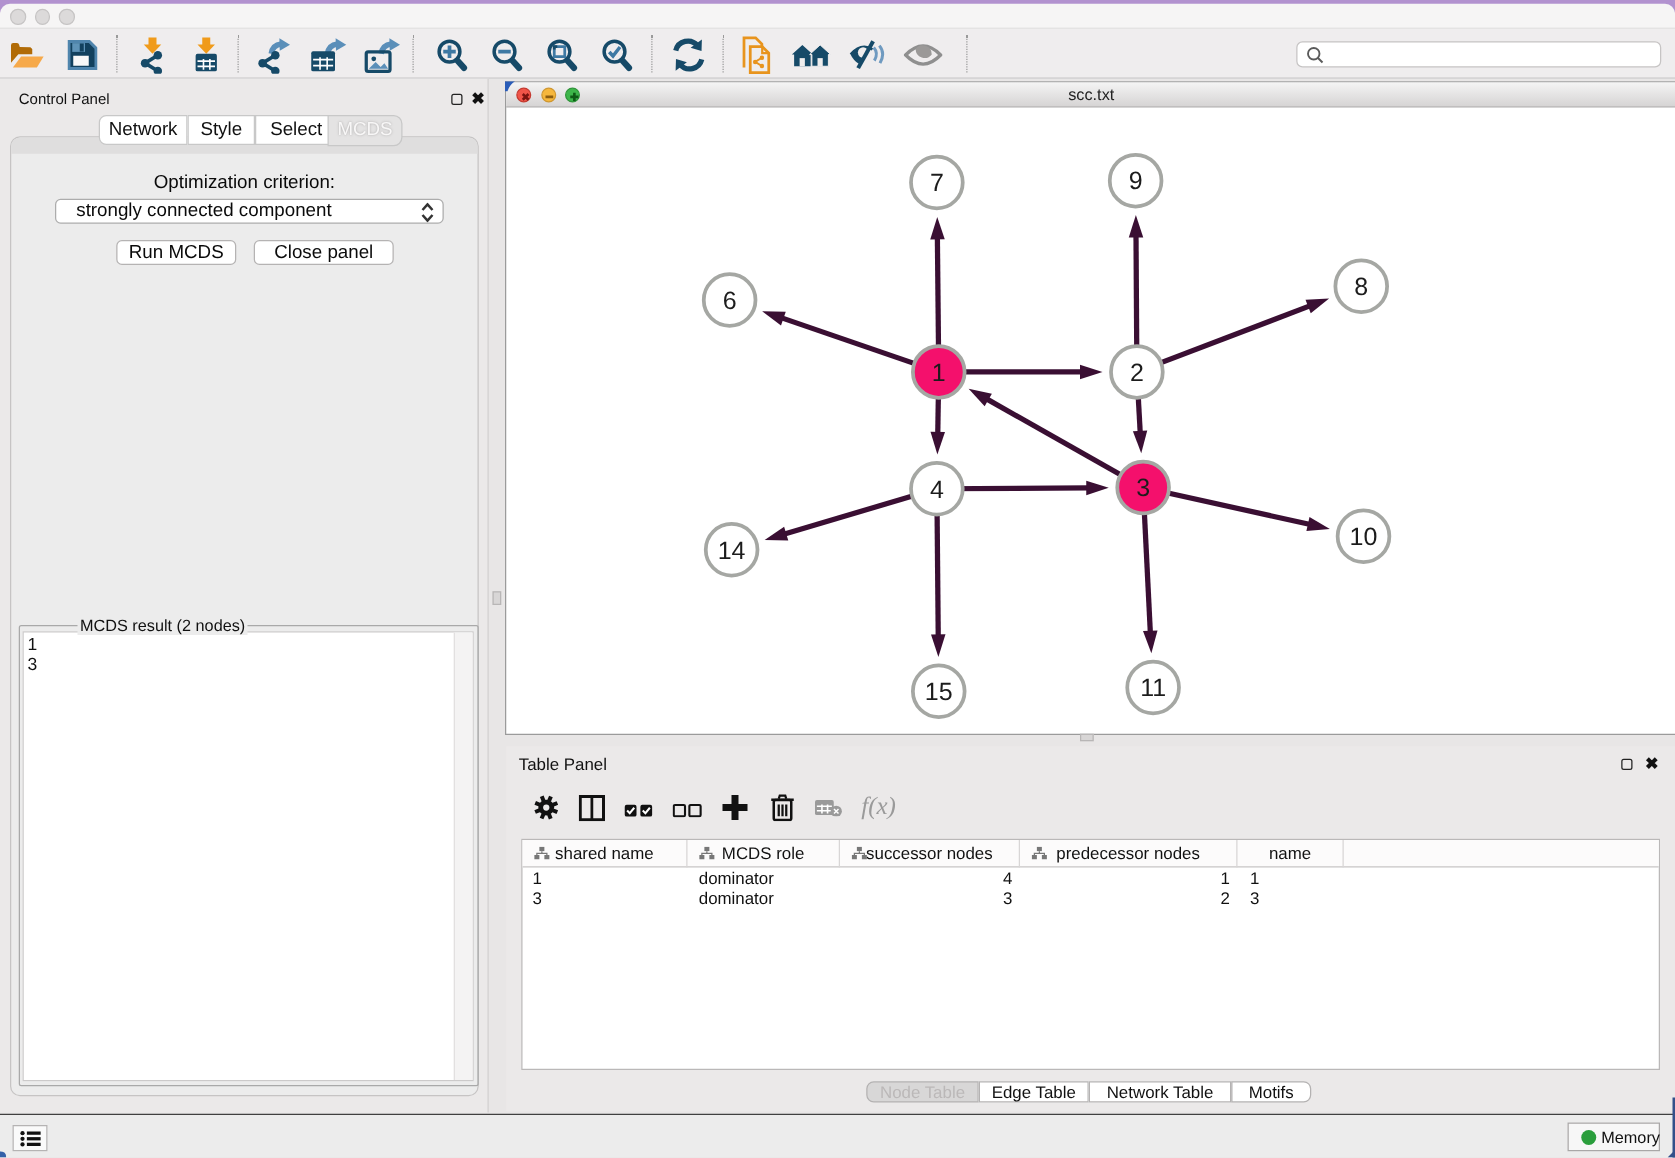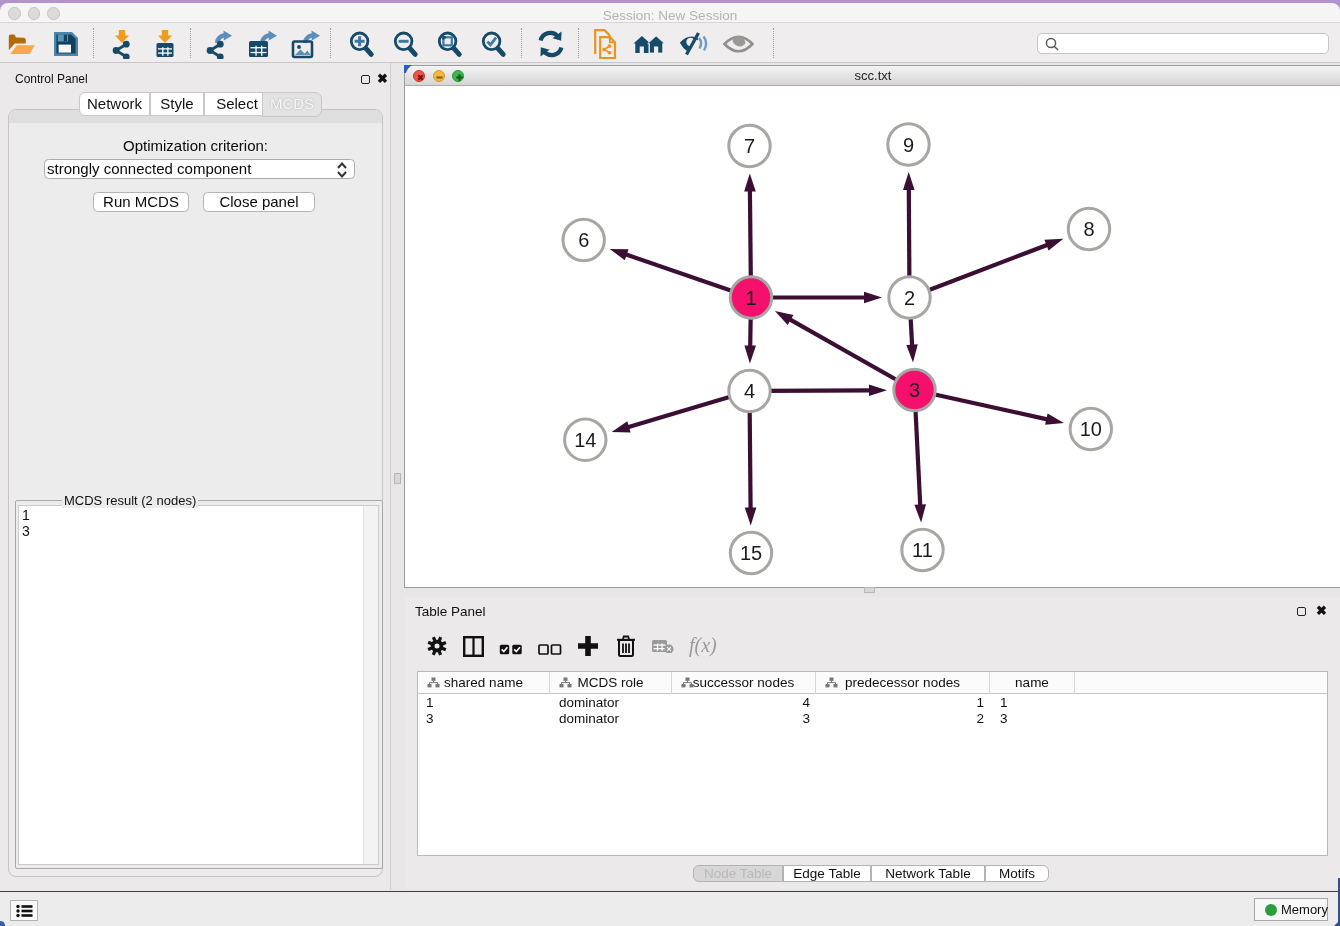--- a/index.html
+++ b/index.html
@@ -15,21 +15,21 @@
 #content { left:0; top:63px; width:1340px; height:828px; background:#e8e6e6; }
 #cpanel { left:0; top:0; width:391px; height:827px; background:#ebe9e9; border-right:1px solid #d2d0d0; }
 #cptitle { left:15px; top:9px; font-size:12px; color:#111; }
 #cpfloat { left:361px; top:12px; width:9px; height:9px; border:1.6px solid #222; border-radius:2px; }
 .closex { font-size:13px; color:#111; font-weight:bold; }
 #tabpanel { left:8px; top:46px; width:375px; height:768px; background:#ececec; border:1px solid #c6c4c4; border-radius:8px; }
 #tabband { left:9px; top:47px; width:373px; height:13px; background:#dfdede; border-radius:7px 7px 0 0; }
 .tab { position:absolute; top:29px; height:24px; background:#fff; border:1px solid #c8c8c8; font-size:15px; color:#111; text-align:center; line-height:22px; }
 #tabmcds { background:#e4e3e3; color:#f8f7f7; text-shadow:0 0 2px #a9a7a7; border-radius:0 7px 7px 0; }
 #optlabel { left:0; top:74px; width:391px; text-align:center; font-size:15px; color:#0a0a0a; }
-#dropdown { left:44px; top:96px; width:311px; height:20px; background:#fff; border:1px solid #acacac; border-radius:4.5px; font-size:15px; color:#0a0a0a; line-height:18px; padding-left:2px; }
+#dropdown { left:44px; top:96px; width:311px; height:20px; background:#fff; border:1px solid #acacac; border-radius:4.5px; font-size:15px; color:#0a0a0a; line-height:18px; padding-left:16px; }
 .btn { position:absolute; top:129px; height:20px; background:#fff; border:1px solid #b5b3b3; border-radius:4.5px; font-size:15px; color:#0a0a0a; text-align:center; line-height:18px; }
 #fieldset { left:15px; top:437px; width:368px; height:369px; border:1px solid #a9a9a9; border-radius:2px; }
 #fslabel { left:23px; top:430px; font-size:13px; color:#111; background:#ececec; padding:0 2px;margin-left:39px; }
 #fswhite { left:18px; top:442px; width:361px; height:360px; background:#fff; border:1px solid #cccaca; }
 #fsscroll { left:363px; top:443px; width:15px; height:358px; background:#f4f3f3; border-left:1px solid #e2e0e0; }
 #fstext { left:22px; top:444px; font-size:14px; color:#111; line-height:16px; }
 #netwin { left:404px; top:1.5px; width:937px; height:523px; border:1px solid #9b9b9b; border-right:none; background:#fff; }
 #nettitle { left:0; top:0; width:936px; height:20px; background:linear-gradient(#f4f4f4,#d6d4d4); border-bottom:1px solid #aeacac; text-align:center; font-size:13px; color:#222; line-height:19px; }
 .mac { position:absolute; top:4.5px; width:12px; height:12px; border-radius:50%; }
 .mac svg { display:block; margin:-0.5px 0 0 -0.5px; }
@@ -43,21 +43,20 @@
 #statusbar { left:0; top:891px; width:1340px; height:35px; background:#ececec; border-top:1px solid #404040; }
 #listbtn { left:10px; top:8px; width:28px; height:21px; background:#fafafa; border:1px solid #b5b3b3; }
 #membtn { left:1254px; top:6px; width:74px; height:23px; background:#f7f7f7; border:1px solid #a9a7a7; font-size:13px; color:#111; line-height:21px; white-space:nowrap; }
 </style></head><body>
 <div id="win">
   <div class="abs" id="purple"></div>
   <div class="abs" id="titlebar">
     <div class="tl" style="left:8px"></div>
       <div class="tl" style="left:27.5px"></div>
       <div class="tl" style="left:47px"></div>
-    <div class="abs" id="wtitle">Session: New Session</div>
   </div>
   <div class="abs" id="toolbar">
     <div class="ic" style="left:8.0px;top:10.0px"><svg width="28" height="22" viewBox="0 0 28 22" style="">
           <path d="M 0.8 17.2 L 0.8 3.2 Q 0.8 1.4 2.6 1.4 L 5.6 1.4 Q 7.0 1.4 7.3 2.8 L 7.8 4.6 L 16.3 4.8 L 17.8 6.2 L 17.8 10.4 L 6.7 10.4 Z" fill="#b16b07"></path>
           <path d="M 8.9 12.2 L 26.9 12.2 L 21.5 21.0 L 2.3 21.0 Z" fill="#f6a94a"></path>
         </svg></div>
       <div class="ic" style="left:54.0px;top:9.0px"><svg width="24" height="24" viewBox="0 0 24 24" style="">
           <path d="M 1.2 1.2 L 17.5 1.2 L 22.8 6.5 L 22.8 22.8 L 1.2 22.8 Z" fill="#12415e" stroke="#4f85ad" stroke-width="2.4"></path>
           <rect x="3.8" y="2.5" width="10.2" height="7" fill="#5e93b8"></rect>
           <rect x="9.8" y="2.8" width="3.2" height="6.4" fill="#12415e"></rect>

